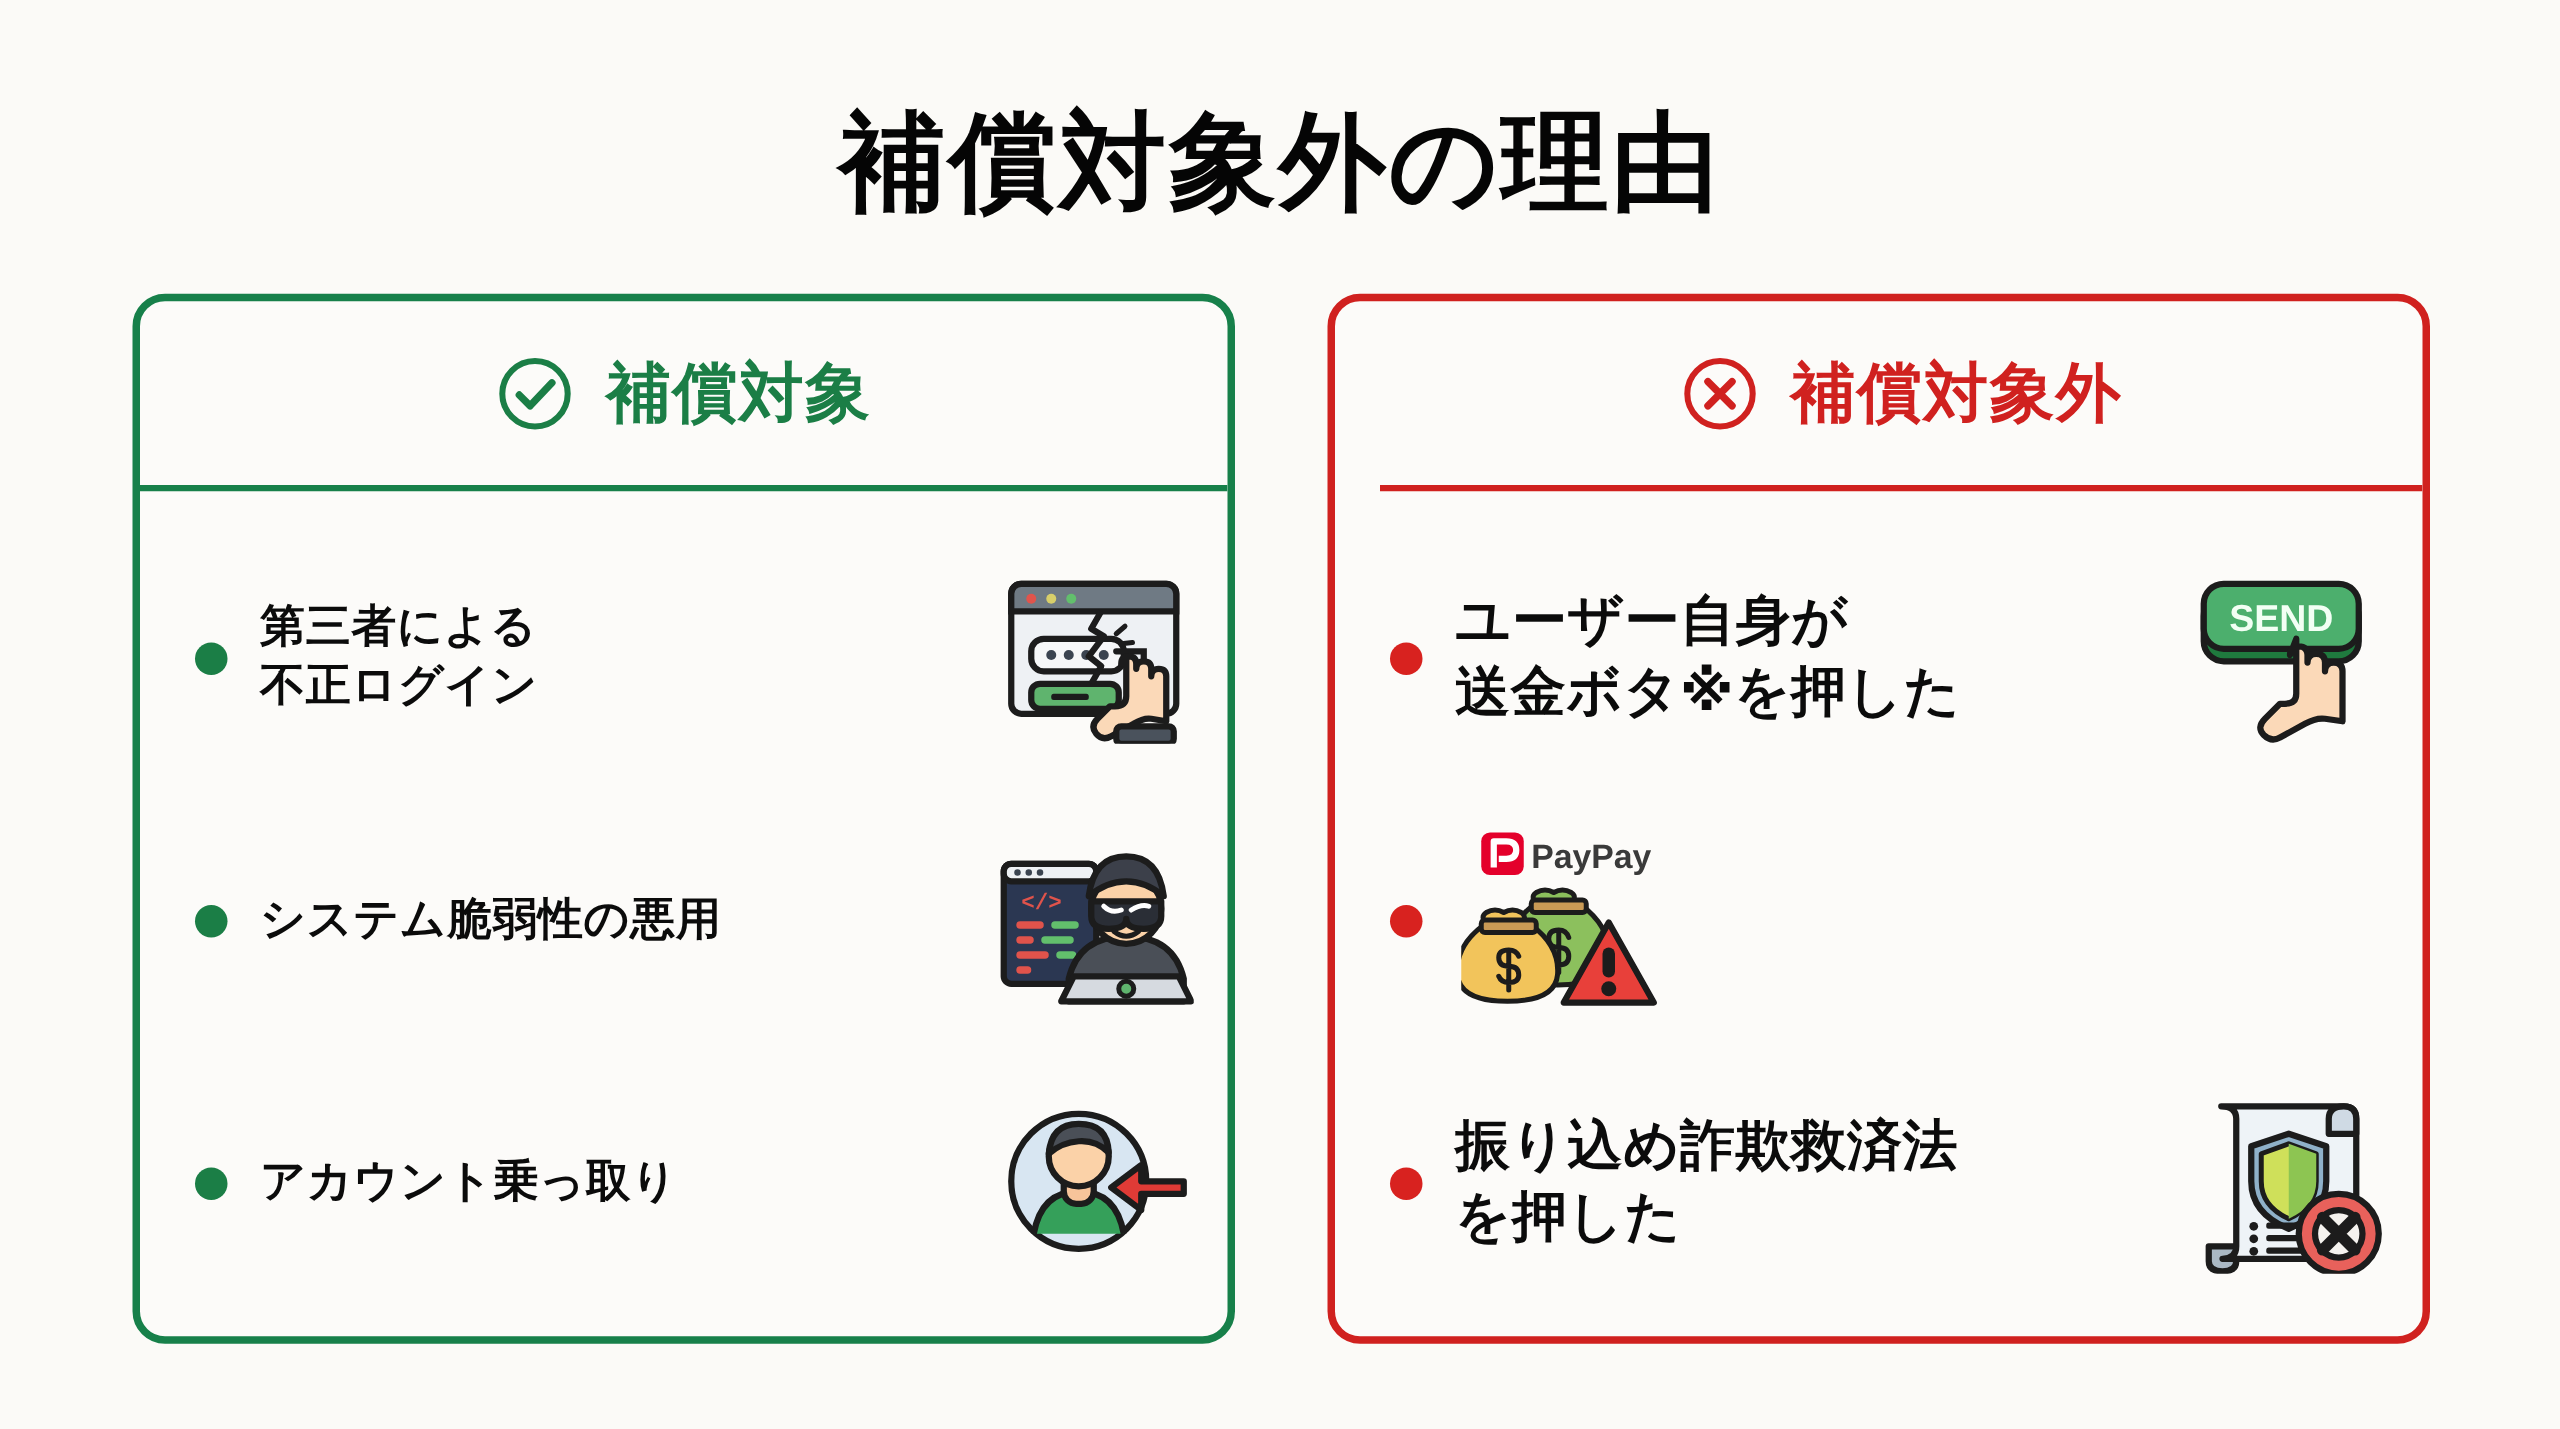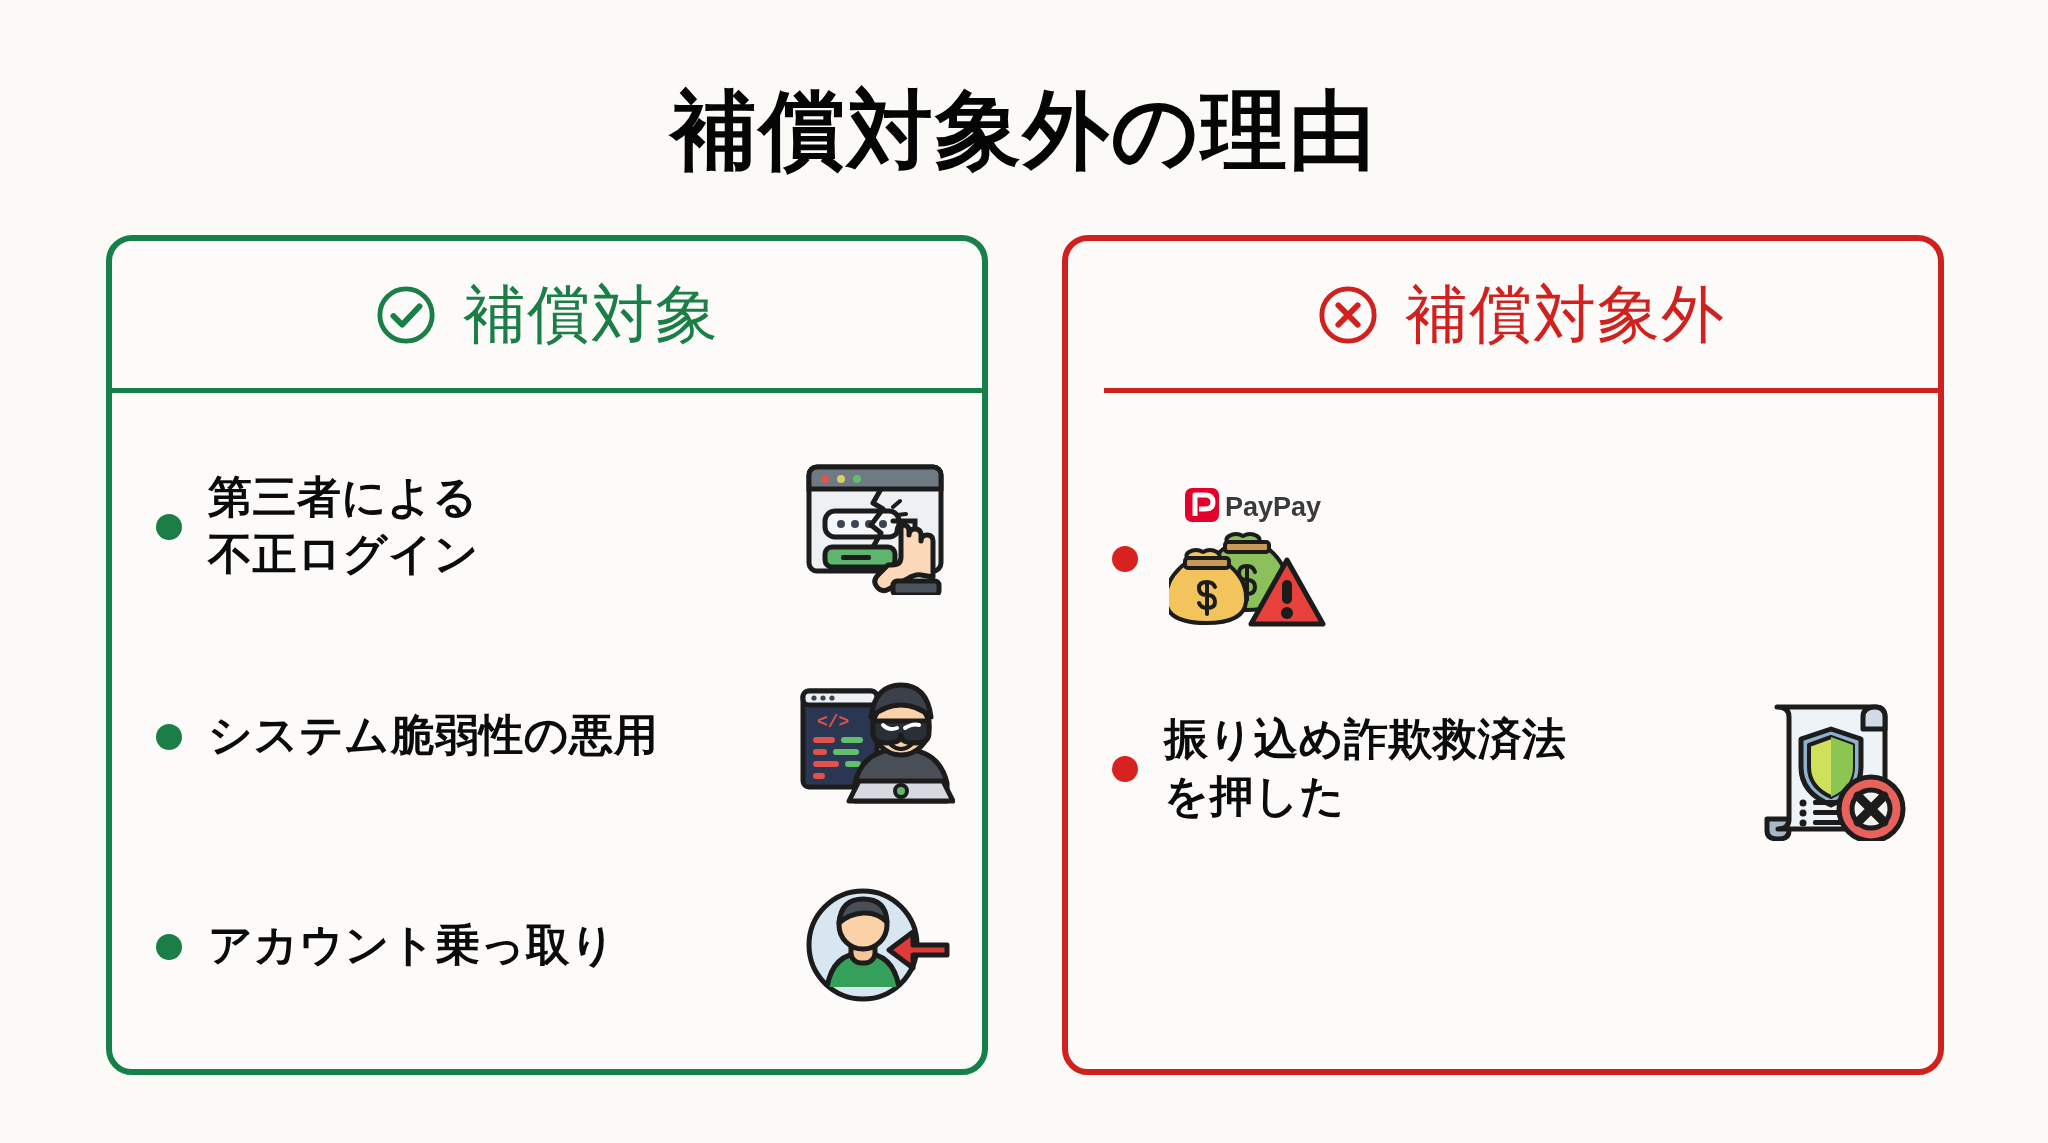--- a/index.html
+++ b/index.html
@@ -46,22 +46,22 @@
     height: 152px;
     display: flex;
     align-items: center;
     justify-content: center;
     gap: 26px;
     border-bottom: 5px solid #17804a;
   }
   .card.right .card-header { border-bottom-color: #d0211f; margin-left: 36px; }
 
   .card-header-title {
-    font-size: 63px;
-    font-weight: 400;
+    font-size: 52px;
+    font-weight: 700;
     letter-spacing: 1px;
     line-height: 1;
   }
   .card.left  .card-header-title { color: #1b7e46; }
   .card.right .card-header-title { color: #d0211f; }
 
   .hdr-icon { width: 62px; height: 62px; display: block; }
 
   
   .list { padding: 40px 22px 0 44px; }
@@ -75,21 +75,21 @@
     border-radius: 50%;
     flex: 0 0 26px;
     margin-right: 26px;
     margin-top: 4px;
   }
   .card.left  .bullet { background: #1b7e46; }
   .card.right .bullet { background: #d8221f; }
 
   .item-text {
     flex: 1 1 auto;
-    font-size: 44px;
+    font-size: 36px;
     font-weight: 900;
     color: #0b0b0b;
     line-height: 1.30;
     letter-spacing: 0.5px;
     white-space: pre-line;
   }
   .card.right .item-text { font-size: 44px; }
 
   .item-icon {
     flex: 0 0 auto;
@@ -206,20 +206,33 @@
         <svg class="hdr-icon" viewBox="0 0 64 64">
           <circle cx="32" cy="32" r="27" fill="none" stroke="#d0211f" stroke-width="5"></circle>
           <path d="M22 22 L42 42 M42 22 L22 42" fill="none" stroke="#d0211f" stroke-width="6" stroke-linecap="round"></path>
         </svg>
       </span>
       <span class="card-header-title">補償対象外</span>
     </div>
 
     <div class="list">
 
+      <div class="item row1">
+        <span class="bullet"></span>
+        <span class="item-text">ユーザー自身が
+送金ボタ※を押した</span>
+        <span class="item-icon">
+          <svg width="158" height="140" viewBox="0 0 158 140">
+            <rect x="10" y="22" width="124" height="52" rx="16" fill="#1f7a3e" stroke="#1c1c1c" stroke-width="5"></rect>
+            <rect x="10" y="12" width="124" height="52" rx="16" fill="#4caf6d" stroke="#1c1c1c" stroke-width="5"></rect>
+            <text x="72" y="50" text-anchor="middle" font-family="'Liberation Sans', sans-serif" font-size="30" font-weight="bold" fill="#f2fff4">SEND</text>
+            <path d="M84 56 v44 q0 8 -9 8 h-4 l-12 12 q-7 7 -1 13 q6 6 13 2 l20 -11 q9 -5 16 -4 l14 2 v-40 q0 -7 -7 -7 q-7 0 -7 7 v-7 q0 -7 -7 -7 q-7 0 -7 7 v-6 q0 -7 -7 -7 q-7 0 -7 7 z" fill="#fbd9b8" stroke="#1c1c1c" stroke-width="5" stroke-linejoin="round"></path>
+          </svg>
+        </span>
+      </div>
 
       <div class="item row2">
         <span class="bullet"></span>
         <span class="item-icon">
           <svg width="158" height="146" viewBox="0 0 158 146">
             <rect x="16" y="4" width="34" height="34" rx="7" fill="#e4002b"></rect>
             <path d="M26 32 V11 h10 q8 0 8 7 q0 7 -8 7 h-6" fill="none" stroke="#fff" stroke-width="5" stroke-linejoin="round"></path>
             <text x="56" y="32" font-family="'Liberation Sans', sans-serif" font-size="27" font-weight="bold" fill="#3a3a3a">PayPay</text>
             <path d="M62 62 q-8 -6 -2 -10 q7 -4 14 0 q7 -4 14 0 q6 4 -2 10 z" fill="#8bbf5c" stroke="#1c1c1c" stroke-width="4" stroke-linejoin="round"></path>
             <path d="M58 62 h38 q24 18 22 42 q-2 22 -41 22 q-39 0 -41 -22 q-2 -24 22 -42 z" fill="#8cc05d" stroke="#1c1c1c" stroke-width="4"></path>

